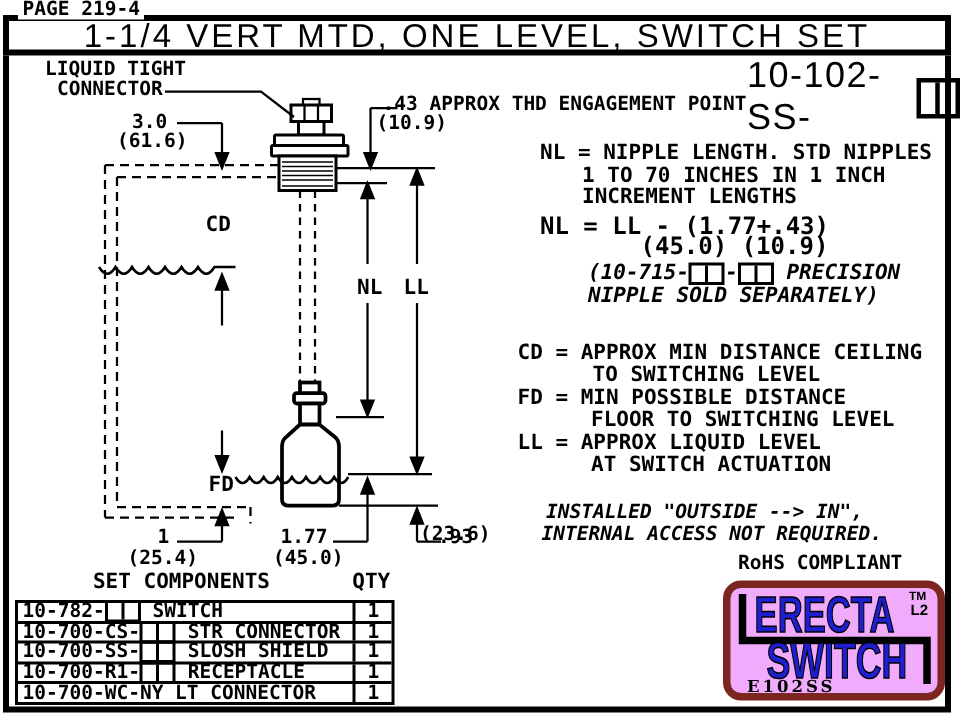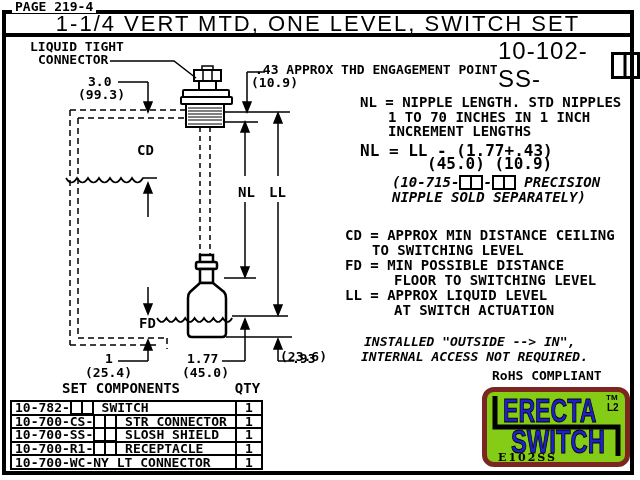--- a/index.html
+++ b/index.html
@@ -35,21 +35,21 @@
       font-family:"DejaVu Sans Mono",monospace;}
   .tbl{position:absolute;left:10px;top:400px;width:253px;height:70px;
       border:2px solid #000;box-sizing:border-box;display:flex;flex-direction:column;}
   .trow{flex:1;display:flex;border-top:2px solid #000;min-height:0;}
   .trow:first-child{border-top:none;}
   .tc1{width:220px;border-right:2px solid #000;display:flex;align-items:center;
       padding-left:3px;font-size:13px;font-weight:bold;white-space:pre;}
   .tc2{flex:1;display:flex;align-items:center;justify-content:center;
       font-size:13px;font-weight:bold;}
   .logo{position:absolute;left:482px;top:387px;width:148px;height:80px;
-      border:5px solid #7b2621;border-radius:12px;background:#84cc16;box-sizing:border-box;}
+      border:5px solid #7b2621;border-radius:12px;background:#f0abfc;box-sizing:border-box;}
   .lgE{position:absolute;left:16px;top:0px;font-family:"Liberation Sans",sans-serif;
       font-size:34px;font-weight:bold;line-height:36px;color:#1f1fd0;
       transform:scaleX(.68);transform-origin:0 0;-webkit-text-stroke:1px #000;}
   .lgS{position:absolute;left:24px;top:31px;font-family:"Liberation Sans",sans-serif;
       font-size:34px;font-weight:bold;line-height:36px;color:#1f1fd0;
       transform:scaleX(.7);transform-origin:0 0;-webkit-text-stroke:1px #000;}
   .lgTM{position:absolute;left:119px;top:1px;font-size:8px;font-weight:bold;
       font-family:"Liberation Sans",sans-serif;}
   .lgL2{position:absolute;left:120px;top:10px;font-size:10px;font-weight:bold;
       font-family:"Liberation Sans",sans-serif;}
@@ -154,21 +154,21 @@
   <div class="pn">
     <span>10-102-SS-</span>
     <span class="pnbox"></span>
   </div>
 
   <div class="lab" style="left:30px;top:41px;">LIQUID TIGHT</div>
   <div class="lab" style="left:38px;top:54px;">CONNECTOR</div>
   <div class="lab" style="left:255px;top:64px;">.43 APPROX THD ENGAGEMENT POINT</div>
   <div class="lab" style="left:251px;top:77px;">(10.9)</div>
   <div class="lab" style="left:88px;top:76px;">3.0</div>
-  <div class="lab" style="left:78px;top:89px;">(99.3)</div>
+  <div class="lab" style="left:78px;top:89px;">(61.6)</div>
   <div class="lab s14" style="left:137px;top:144px;">CD</div>
   <div class="lab s14" style="left:238px;top:184px;background:#fff;padding:2px 0;">NL</div>
   <div class="lab s14" style="left:269px;top:184px;background:#fff;padding:2px 0;">LL</div>
   <div class="lab s14" style="left:139px;top:317px;">FD</div>
   <div class="lab" style="left:105px;top:353px;">1</div>
   <div class="lab" style="left:85px;top:367px;">(25.4)</div>
   <div class="lab" style="left:187px;top:353px;">1.77</div>
   <div class="lab" style="left:182px;top:367px;">(45.0)</div>
   <div class="lab" style="left:292px;top:353px;">.93</div>
   <div class="lab" style="left:280px;top:351px;">(23.6)</div>
@@ -178,21 +178,21 @@
   <div class="lab s14" style="left:388px;top:125px;">INCREMENT LENGTHS</div>
   <div class="lab s16" style="left:360px;top:143px;">NL = LL - (1.77+.43)</div>
   <div class="lab s16" style="left:427px;top:156px;">(45.0) (10.9)</div>
 
   <div class="lab s14 it flexlab" style="left:392px;top:175px;">
     <span>(10-715-</span><span class="pbox"></span><span>-</span><span class="pbox"></span><span> PRECISION</span>
   </div>
   <div class="lab s14" style="left:345px;top:229px;">CD = APPROX MIN DISTANCE CEILING</div>
 
   <div class="lab s14 it" style="left:392px;top:191px;">NIPPLE SOLD SEPARATELY)</div>
-  <div class="lab s14" style="left:372px;top:244px;">TO SWITCHING LEVEL</div>
+  <div class="lab s14" style="left:395px;top:244px;">TO SWITCHING LEVEL</div>
   <div class="lab s14" style="left:394px;top:274px;">FLOOR TO SWITCHING LEVEL</div>
   <div class="lab s14" style="left:345px;top:259px;">FD = MIN POSSIBLE DISTANCE</div>
   <div class="lab s14" style="left:345px;top:289px;">LL = APPROX LIQUID LEVEL</div>
   <div class="lab s14" style="left:394px;top:304px;">AT SWITCH ACTUATION</div>
 
   <div class="lab it" style="left:364px;top:336px;">INSTALLED "OUTSIDE --&gt; IN",</div>
   <div class="lab it" style="left:361px;top:351px;">INTERNAL ACCESS NOT REQUIRED.</div>
   <div class="lab" style="left:492px;top:370px;">RoHS COMPLIANT</div>
 
   <div class="tblhead" style="left:10px;width:222px;">SET COMPONENTS</div>

